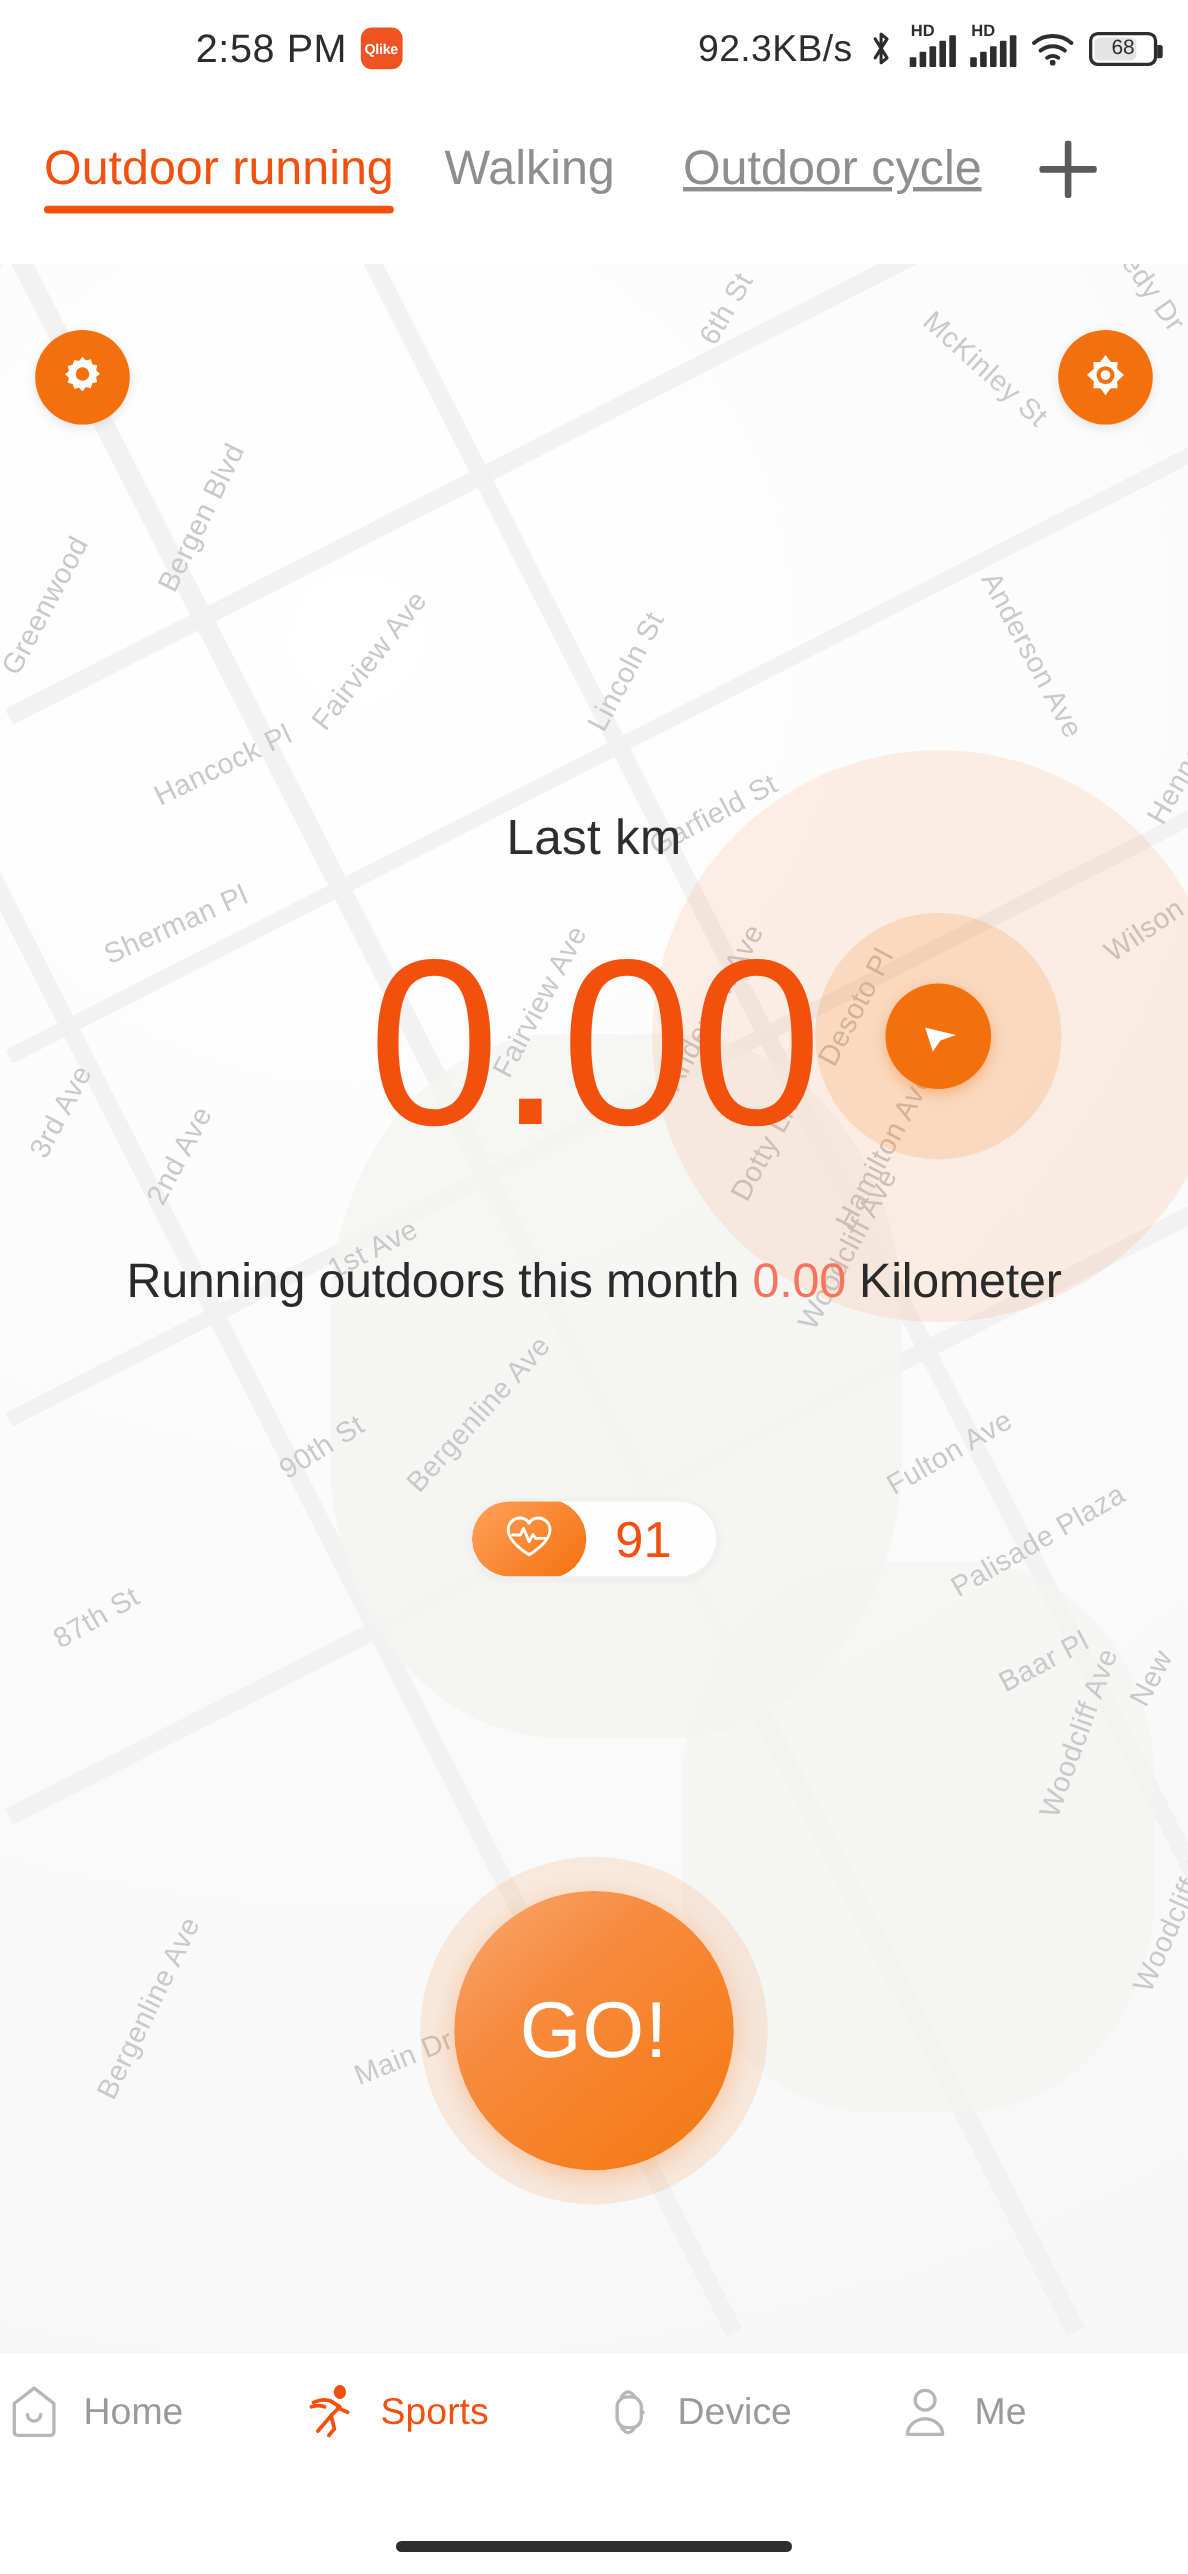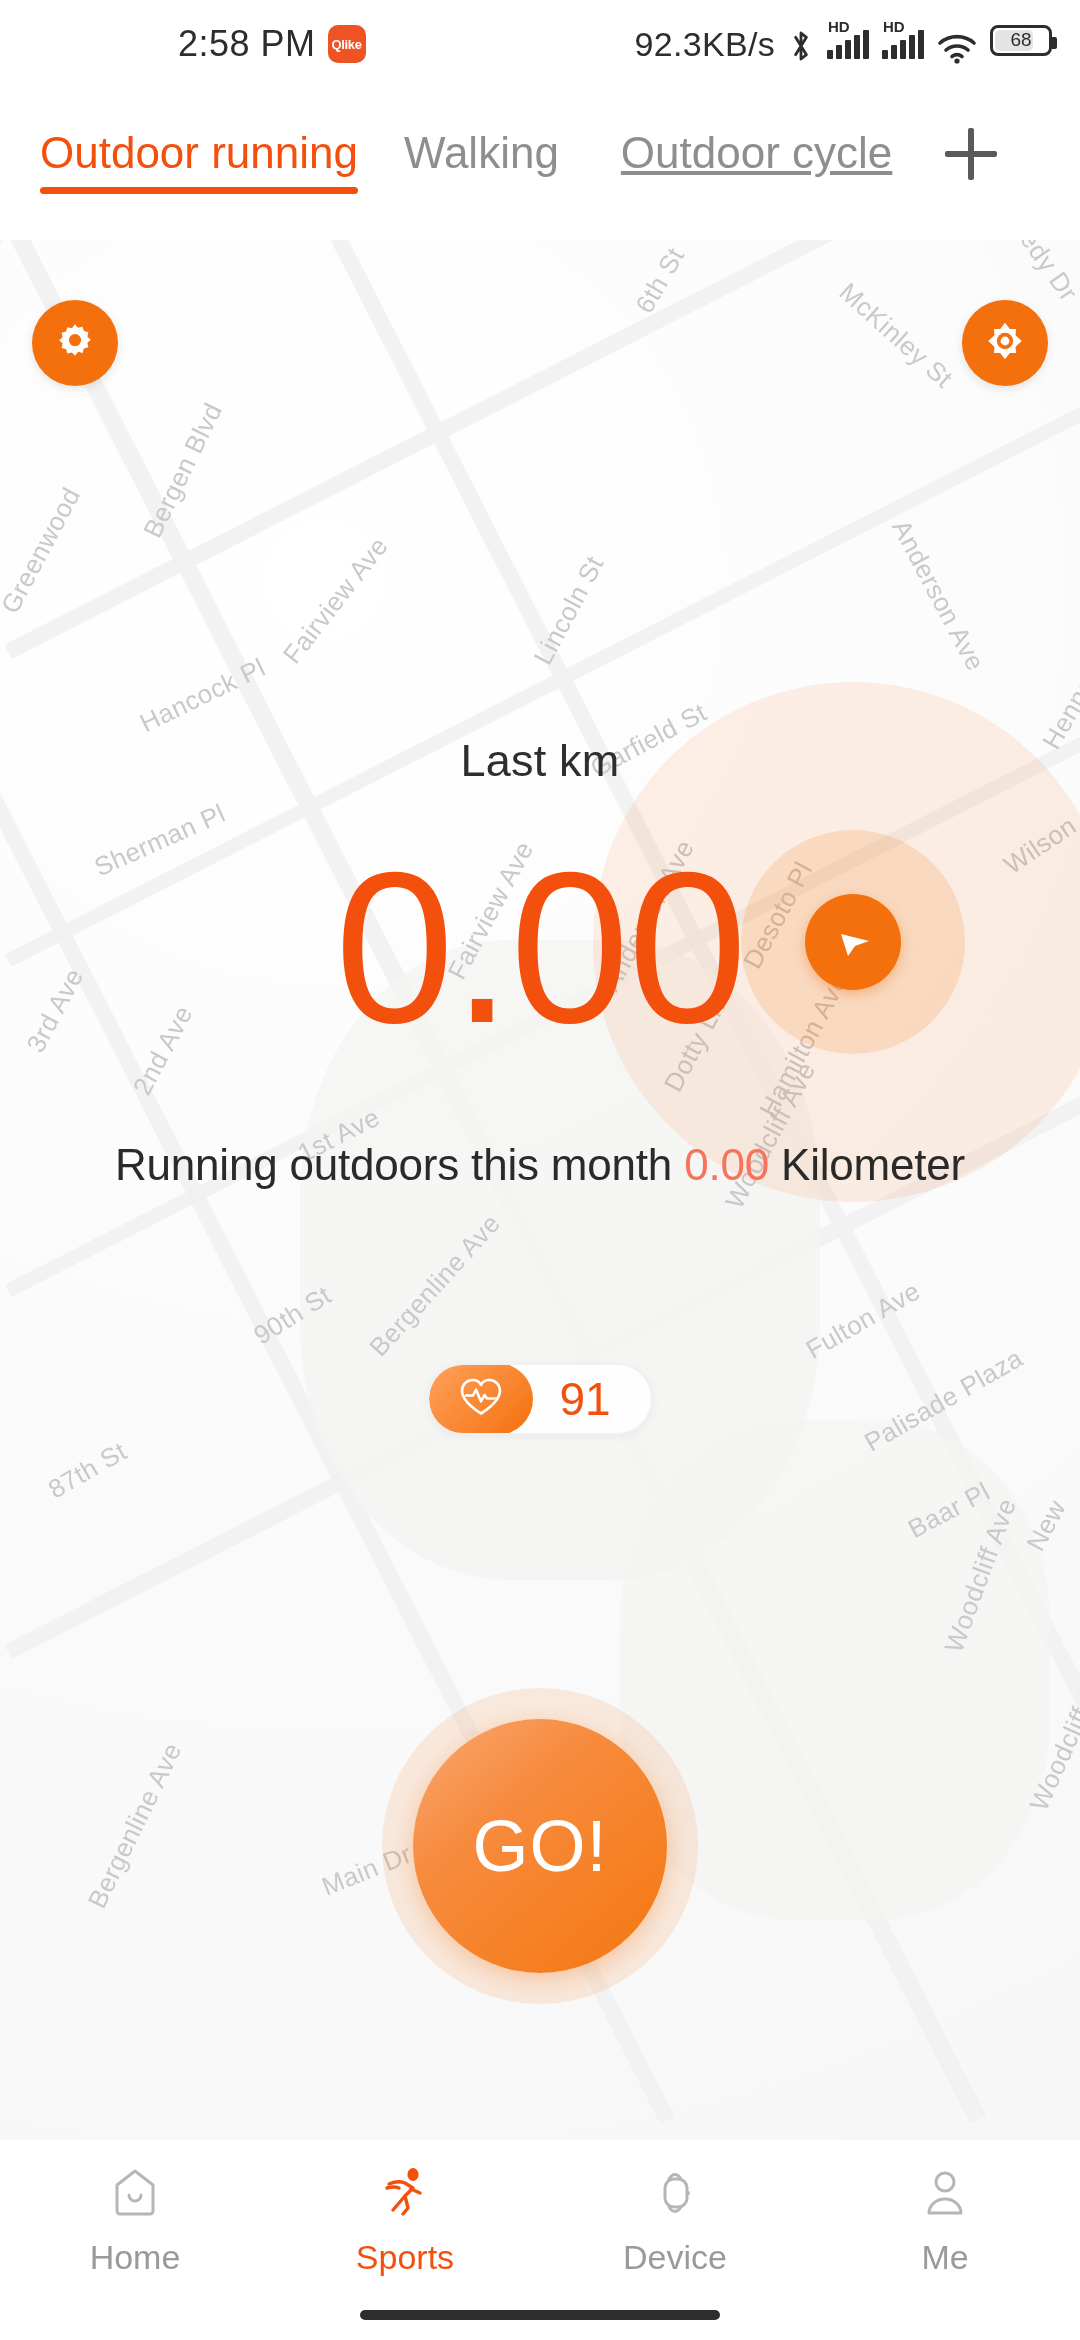--- a/index.html
+++ b/index.html
@@ -17,21 +17,21 @@
   }
   .sb-left { display:flex; align-items:center; gap:12px; margin-left:178px; }
   .sb-time { font-size:36px; color:#2d2d2d; letter-spacing:.5px; }
   .sb-appbadge {
     width:38px; height:38px; border-radius:10px; background:#ef5223;
     color:#fff; font-size:13px; display:flex; align-items:center;
     justify-content:center; font-weight:bold; letter-spacing:-.3px;
   }
   .sb-right {
     margin-left:auto; margin-right:28px;
-    display:flex; gap:13px;
+    display:flex; align-items:center; gap:13px;
   }
   .sb-net { font-size:34px; color:#2d2d2d; letter-spacing:.3px; }
   .sb-icon { display:flex; align-items:flex-end; }
   .sig { position:relative; display:flex; align-items:flex-end; gap:3px; height:34px; }
   .sig .hd {
     position:absolute; top:-6px; left:1px; font-size:15px;
     font-weight:bold; color:#2d2d2d; line-height:1;
   }
   .sig .bars { display:flex; align-items:flex-end; gap:3px; margin-top:8px; }
   .sig .bars i { display:block; width:6px; background:#2d2d2d; border-radius:1px; }
@@ -165,21 +165,21 @@
   }
   .go-txt { font-size:72px; color:#fff; letter-spacing:1px; }
 
   
   .bottomnav {
     position:absolute; left:0; top:2140px; width:1080px; height:160px;
     background:#fff; display:flex; align-items:flex-start;
     padding-top:22px; z-index:45;
   }
   .navitem {
-    flex:1; display:flex; flex-direction:column; align-items:center; gap:14px;
+    flex:1; display:flex; flex-direction:row; align-items:center; gap:14px;
   }
   .navlabel { font-size:34px; color:#9a9a9a; }
   .navitem.active .navlabel { color:#f4500d; }
   .navicon { width:62px; height:62px; display:flex; align-items:center; justify-content:center; }
 
   .homebar {
     position:absolute; left:50%; transform:translateX(-50%); top:2310px;
     width:360px; height:10px; border-radius:5px; background:#2d2d2d; z-index:50;
   }
 </style>

